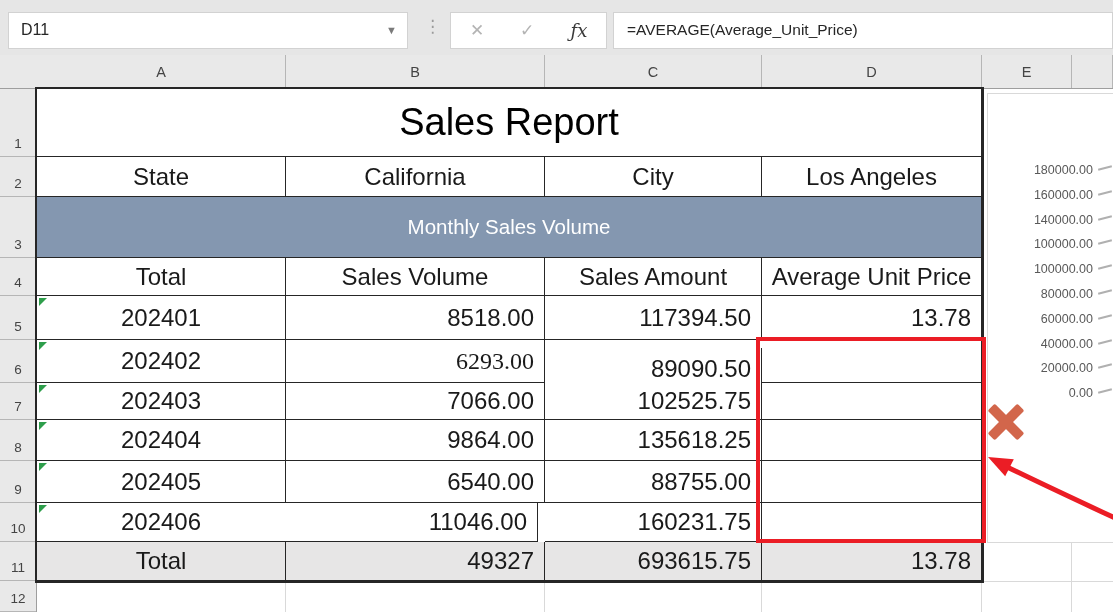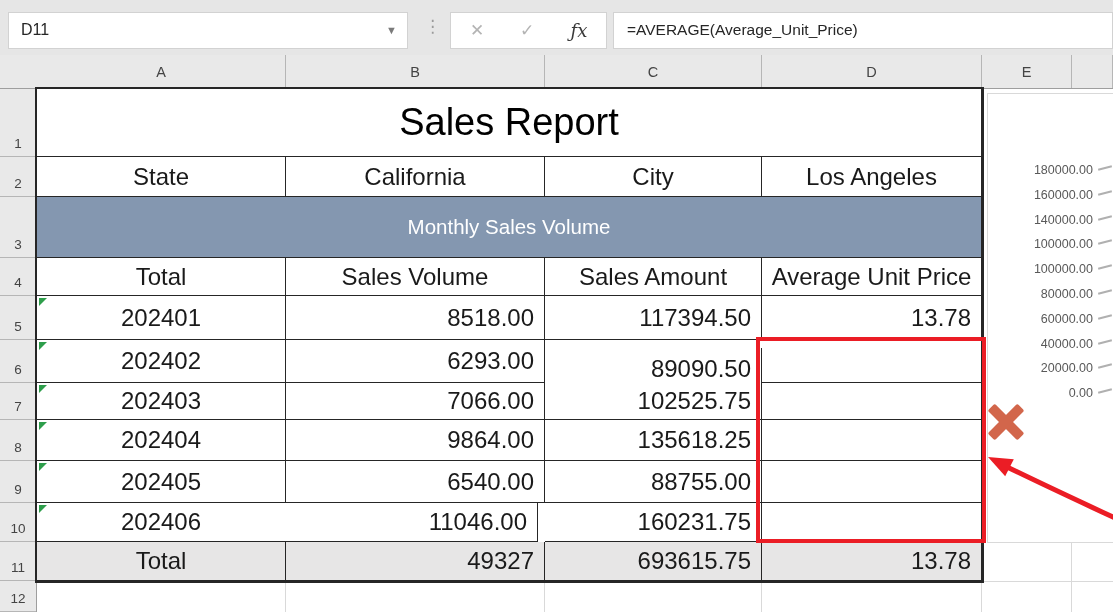--- a/index.html
+++ b/index.html
@@ -117,21 +117,21 @@
       <div class="tcell tc-c" style="left: 37px; top: 258px; width: 249px; height: 38px;">Total</div>
       <div class="tcell tc-c" style="left: 286px; top: 258px; width: 259px; height: 38px;">Sales Volume</div>
       <div class="tcell tc-c" style="left: 545px; top: 258px; width: 217px; height: 38px;">Sales Amount</div>
       <div class="tcell tc-c" style="left: 762px; top: 258px; width: 220px; height: 38px;">Average Unit Price</div>
       <div class="tcell tc-c" style="left: 37px; top: 296px; width: 249px; height: 44px;">202401</div>
       <div class="tcell tc-r" style="left: 286px; top: 296px; width: 259px; height: 44px;">8518.00</div>
       <div class="tcell tc-r" style="left: 545px; top: 296px; width: 217px; height: 44px;">117394.50</div>
       <div class="tcell tc-r" style="left: 762px; top: 296px; width: 220px; height: 44px;">13.78</div>
       <div class="flag" style="left: 38.5px; top: 297.5px;"></div>
       <div class="tcell tc-c" style="left: 37px; top: 340px; width: 249px; height: 43px;">202402</div>
-      <div class="tcell tc-r" style="left: 286px; top: 340px; width: 259px; height: 43px;">6293.00</div>
+      <div class="tcell tc-r" style="left: 286px; top: 340px; width: 259px; height: 43px; font-family: Liberation Serif, serif;">6293.00</div>
       <div class="tcell tc-r" style="left: 545px; top: 348px; width: 217px; height: 43px;">89090.50</div>
       <div class="tcell tc-r" style="left: 762px; top: 340px; width: 220px; height: 43px;"></div>
       <div class="flag" style="left: 38.5px; top: 341.5px;"></div>
       <div class="tcell tc-c" style="left: 37px; top: 383px; width: 249px; height: 37px;">202403</div>
       <div class="tcell tc-r" style="left: 286px; top: 383px; width: 259px; height: 37px;">7066.00</div>
       <div class="tcell tc-r" style="left: 545px; top: 383px; width: 217px; height: 37px;">102525.75</div>
       <div class="tcell tc-r" style="left: 762px; top: 383px; width: 220px; height: 37px;"></div>
       <div class="flag" style="left: 38.5px; top: 384.5px;"></div>
       <div class="tcell tc-c" style="left: 37px; top: 420px; width: 249px; height: 41px;">202404</div>
       <div class="tcell tc-r" style="left: 286px; top: 420px; width: 259px; height: 41px;">9864.00</div>

